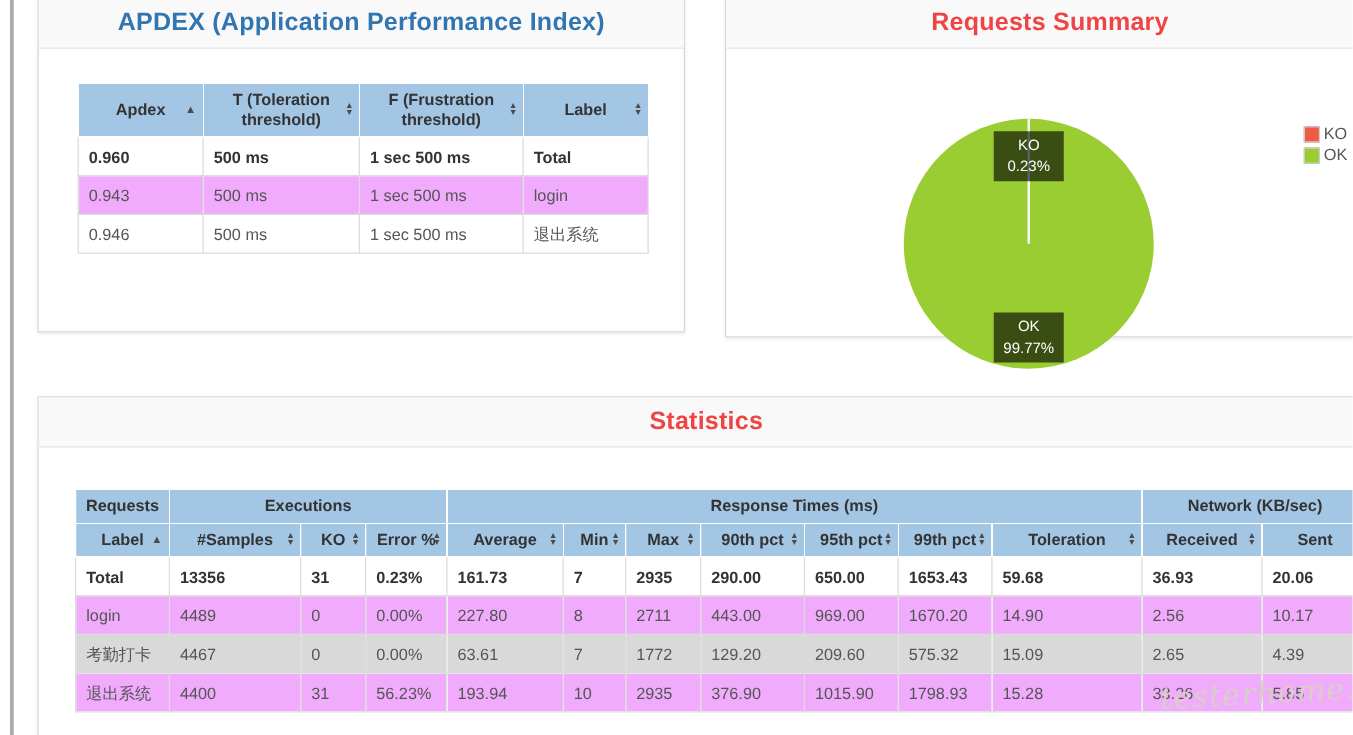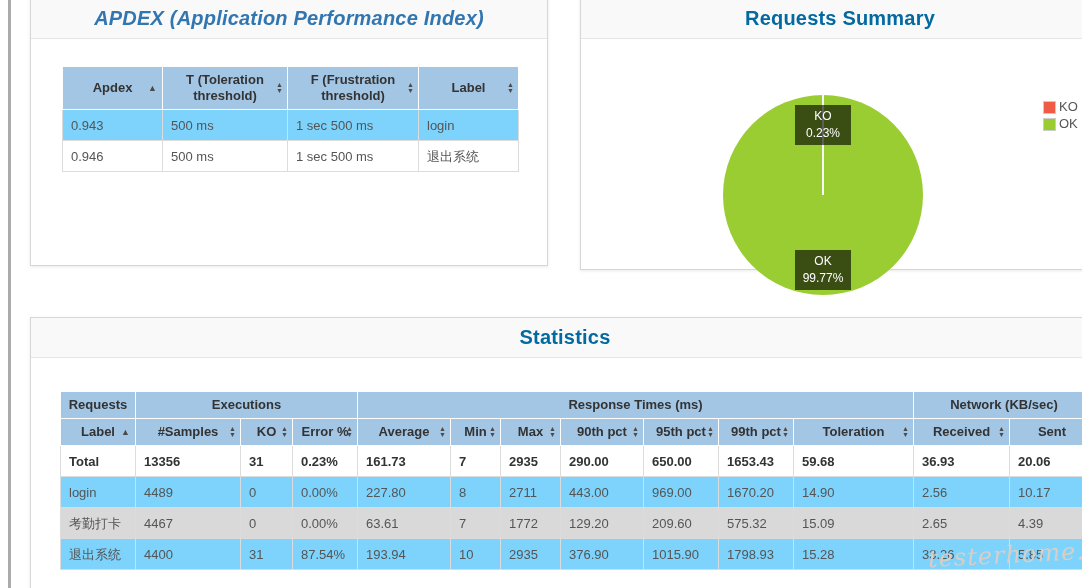--- a/index.html
+++ b/index.html
@@ -15,42 +15,42 @@
 
   
   .panel {
     position:absolute; background:#fff;
     border:1px solid #d7d7d7; box-shadow:0 1px 3px rgba(0,0,0,0.09);
   }
   .panel-head {
     height:40px; background:#f9f9f9; border-bottom:1px solid #e6e6e6;
     display:flex; align-items:center; justify-content:center;
   }
-  .panel-title { font-size:20px; font-weight:bold; color:#0369a1; letter-spacing:0.2px; }
-  .panel-title.blue { color:#3276B1;font-style:italic; }
+  .panel-title { font-size:20px; font-weight:bold; color:#ef4444; letter-spacing:0.2px; }
+  .panel-title.blue { color:#3276B1; }
 
   #apdex-panel    { left:30px;  top:-2px;  width:518px;  height:268px; }
   #requests-panel { left:580px; top:-2px;  width:520px;  height:272px; }
   #stats-panel    { left:30px;  top:317px; width:1070px; height:275px; }
 
   
   table.data-table { border-collapse:collapse; table-layout:fixed; }
   table.data-table th {
     background:#A3C6E5; border:1px solid #fdfdfd;
     font-size:13px; font-weight:bold; color:#333;
     padding:5px 6px; line-height:16px; text-align:center;
     position:relative; vertical-align:middle; cursor:pointer;
   }
   table.data-table td {
     border:1px solid #dcdcdc; background:#fff;
     font-size:13px; color:#555; padding:8px 8px 7px 8px;
     line-height:15px; white-space:nowrap; overflow:hidden; text-align:left;
   }
   tr.total td { font-weight:bold; color:#333; }
-  tr.stripe td { background:#7dd3fc; }
+  tr.stripe td { background:#f0abfc; }
   tr.hover-gray td { background:#D9D9D9; }
 
   .sort-asc {
     position:absolute; right:5px; top:50%; transform:translateY(-50%);
     font-size:9px; color:#4a4a4a; line-height:9px;
   }
   .sort-both {
     position:absolute; right:4px; top:50%; transform:translateY(-50%);
     display:flex; flex-direction:column; align-items:center;
   }
@@ -129,20 +129,26 @@
         <th>
           <span>Label</span>
           <span class="sort-both">
               <i>▲</i>
               <i>▼</i>
             </span>
         </th>
       </tr>
     </thead>
     <tbody>
+      <tr class="total">
+        <td>0.960</td>
+        <td>500 ms</td>
+        <td>1 sec 500 ms</td>
+        <td>Total</td>
+      </tr>
       <tr class="stripe">
         <td>0.943</td>
         <td>500 ms</td>
         <td>1 sec 500 ms</td>
         <td>login</td>
       </tr>
       <tr>
         <td>0.946</td>
         <td>500 ms</td>
         <td>1 sec 500 ms</td>
@@ -338,21 +344,21 @@
         <td>209.60</td>
         <td>575.32</td>
         <td>15.09</td>
         <td>2.65</td>
         <td>4.39</td>
       </tr>
       <tr class="stripe">
         <td>退出系统</td>
         <td>4400</td>
         <td>31</td>
-        <td>87.54%</td>
+        <td>56.23%</td>
         <td>193.94</td>
         <td>10</td>
         <td>2935</td>
         <td>376.90</td>
         <td>1015.90</td>
         <td>1798.93</td>
         <td>15.28</td>
         <td>33.26</td>
         <td>5.85</td>
       </tr>

